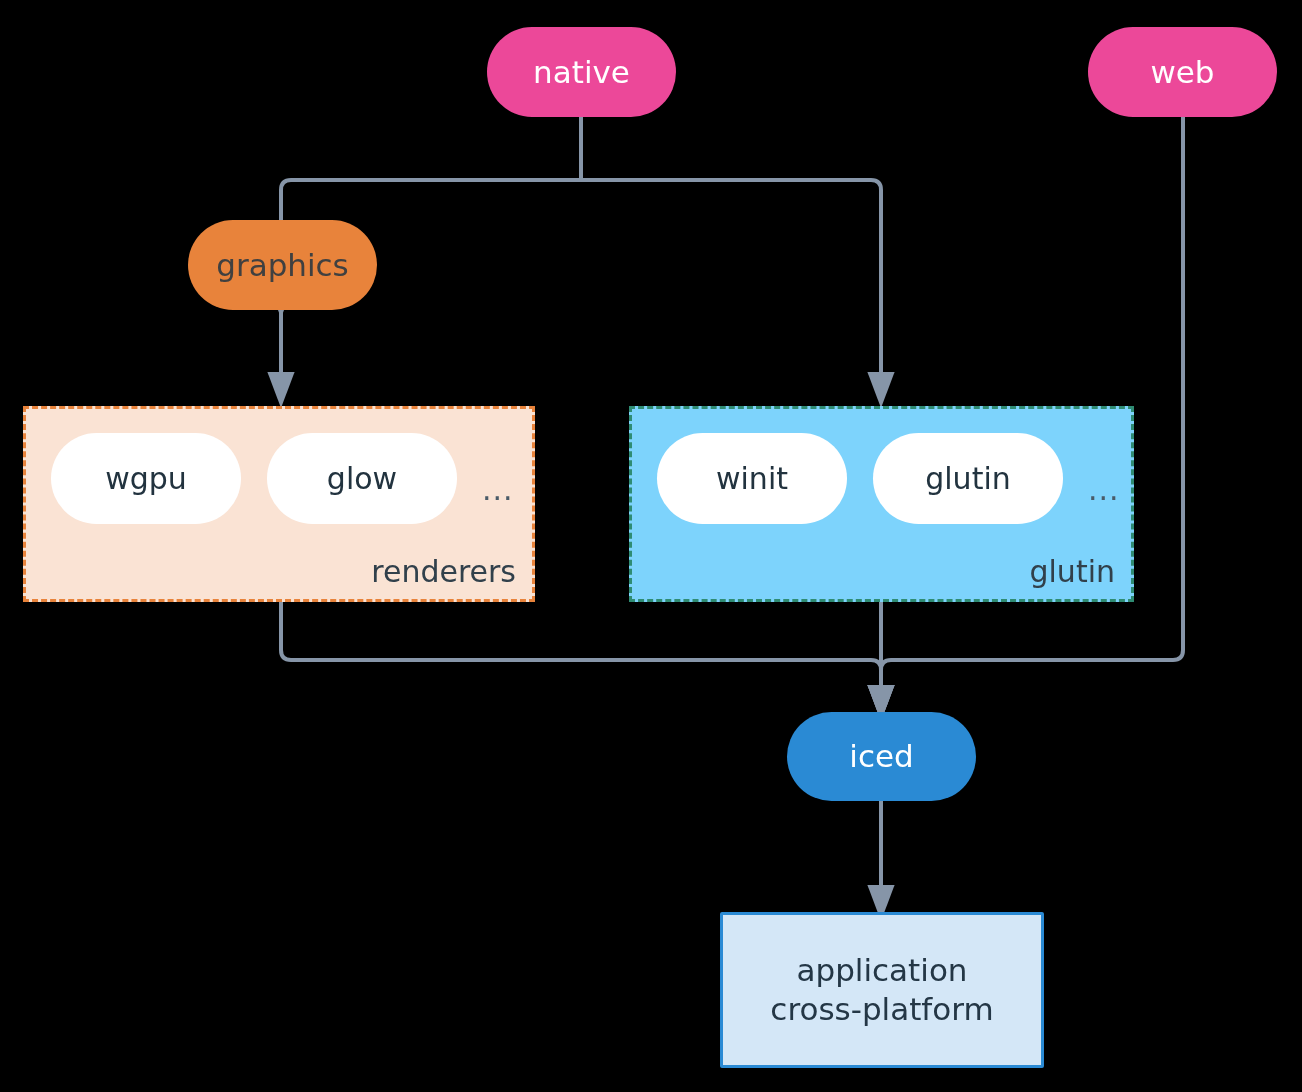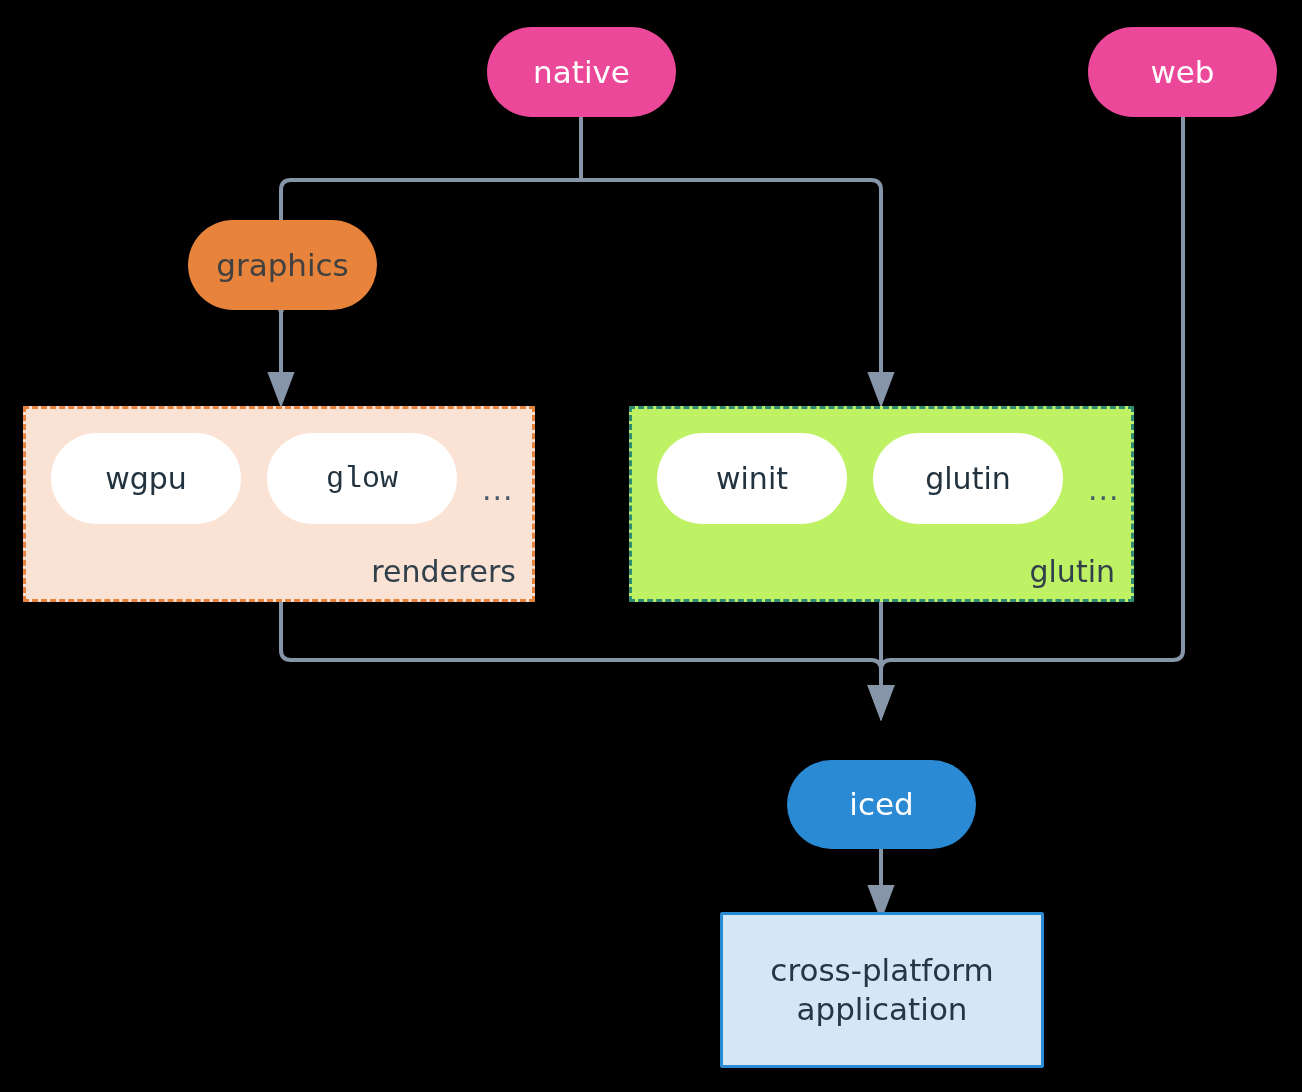--- a/index.html
+++ b/index.html
@@ -47,42 +47,41 @@
   }
   .node-graphics {
     background: #e8833b;
     color: #404040;
     font-size: 31px;
   }
   .node-iced {
     background: #2a8ad4;
     color: #ffffff;
     font-size: 31px;
-    margin-top: 48px;
   }
   .node-app {
     background: #d4e7f7;
     color: #243746;
     border: 3px solid #2a8ad4;
     font-size: 31px;
     flex-direction: column;
     border-radius: 2px;
   }
   .node-app .line { display: block; }
   .group {
     position: absolute;
     box-sizing: border-box;
     padding-left: 40px;
   }
   .group-renderers {
     background: #fae3d4;
     border: 3px dashed #e8833b;
   }
   .group-shells {
-    background: #bef264;
+    background: #7dd3fc;
     border: 3px dashed #2f8c73;
   }
   .group-label {
     position: absolute;
     right: 16px;
     bottom: 10px;
     font-size: 30px;
     color: #31404b;
   }
   .leaf-pill {
@@ -145,21 +144,21 @@
   </div>
 
   <div class="node pill node-graphics" style="left:188px; top:220px; width:189px; height:90px;">
     <span>graphics</span>
   </div>
 
   <div class="group group-renderers" style="left:23px; top:406px; width:512px; height:196px;">
     <div class="leaf-pill" style="left:25px; top:24px; width:190px; height:91px;">
       <span>wgpu</span>
     </div>
-    <div class="leaf-pill" style="left:241px; top:24px; width:190px; height:91px;font-family:Liberation Mono, monospace;">
+    <div class="leaf-pill" style="left:241px; top:24px; width:190px; height:91px;">
       <span>glow</span>
     </div>
     <div class="ellipsis" style="left:456px; top:66px;">...</div>
     <div class="group-label">renderers</div>
   </div>
 
   <div class="group group-shells" style="left:629px; top:406px; width:505px; height:196px;">
     <div class="leaf-pill" style="left:25px; top:24px; width:190px; height:91px;">
       <span>winit</span>
     </div>
@@ -168,17 +167,17 @@
     </div>
     <div class="ellipsis" style="left:456px; top:66px;">...</div>
     <div class="group-label">glutin</div>
   </div>
 
   <div class="node pill node-iced" style="left:787px; top:712px; width:189px; height:89px;">
     <span>iced</span>
   </div>
 
   <div class="node node-app" style="left:720px; top:912px; width:324px; height:156px;">
+    <span class="line">application</span>
     <span class="line">cross-platform</span>
-    <span class="line">application</span>
   </div>
 
 </div>
 
 </body></html>

